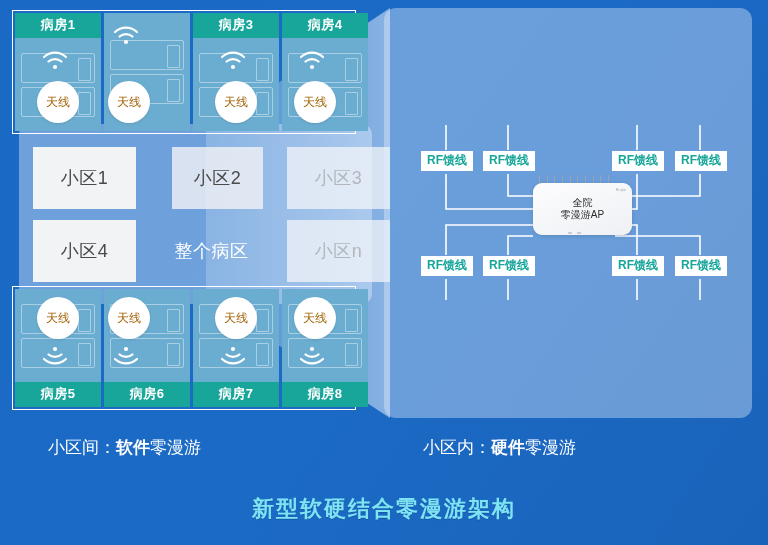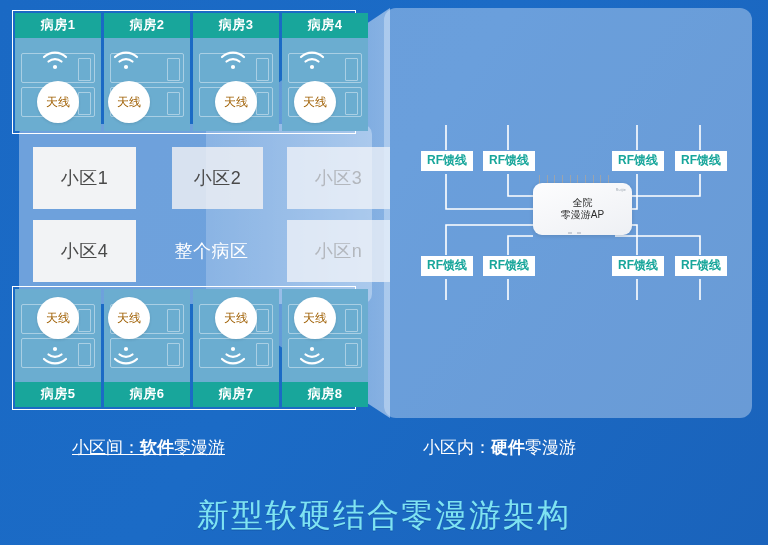--- a/index.html
+++ b/index.html
@@ -214,30 +214,30 @@
   .wires { position: absolute; left: 0; top: 0; width: 768px; height: 545px; z-index: 3; pointer-events: none; }
 
   
   .caption {
     position: absolute;
     color: #ffffff;
     font-size: 17px;
     white-space: nowrap;
   }
   .caption b { font-weight: bold; }
-  .caption-left  { left: 72px;  top: 436px; text-decoration: underline; }
+  .caption-left  { left: 48px;  top: 436px; }
   .caption-right { left: 423px; top: 436px; }
 
   .main-title {
     position: absolute;
     left: 0; top: 494px;
     width: 768px;
     text-align: center;
-    font-size: 32px;
-    font-weight: normal;
+    font-size: 22px;
+    font-weight: bold;
     letter-spacing: 2px;
     color: #7ee3f2;
     text-shadow: 0 1px 0 rgba(10,60,120,0.35);
   }
 </style>
 </head>
 <body>
 
 <div id="stage">
 
@@ -302,21 +302,20 @@
               <path d="M7.5 11.5 A10 10 0 0 1 20.5 11.5"></path>
             </g>
             <circle cx="14" cy="17" r="2.1" fill="#ffffff"></circle>
           </svg>
         </span>
       </div>
       <div class="antenna-bubble">天线</div>
     </div>
 
     <div class="room top-room">
-      <div class="room-header">病房2</div>
       <div class="room-body">
         <div class="bed"></div>
         <div class="bed"></div>
         <span class="wifi-holder" style="left:8px">
           <svg width="28" height="20" viewBox="0 0 28 20">
             <g fill="none" stroke="#ffffff" stroke-width="2.2" stroke-linecap="round">
               <path d="M3 7 A16 16 0 0 1 25 7"></path>
               <path d="M7.5 11.5 A10 10 0 0 1 20.5 11.5"></path>
             </g>
             <circle cx="14" cy="17" r="2.1" fill="#ffffff"></circle>

